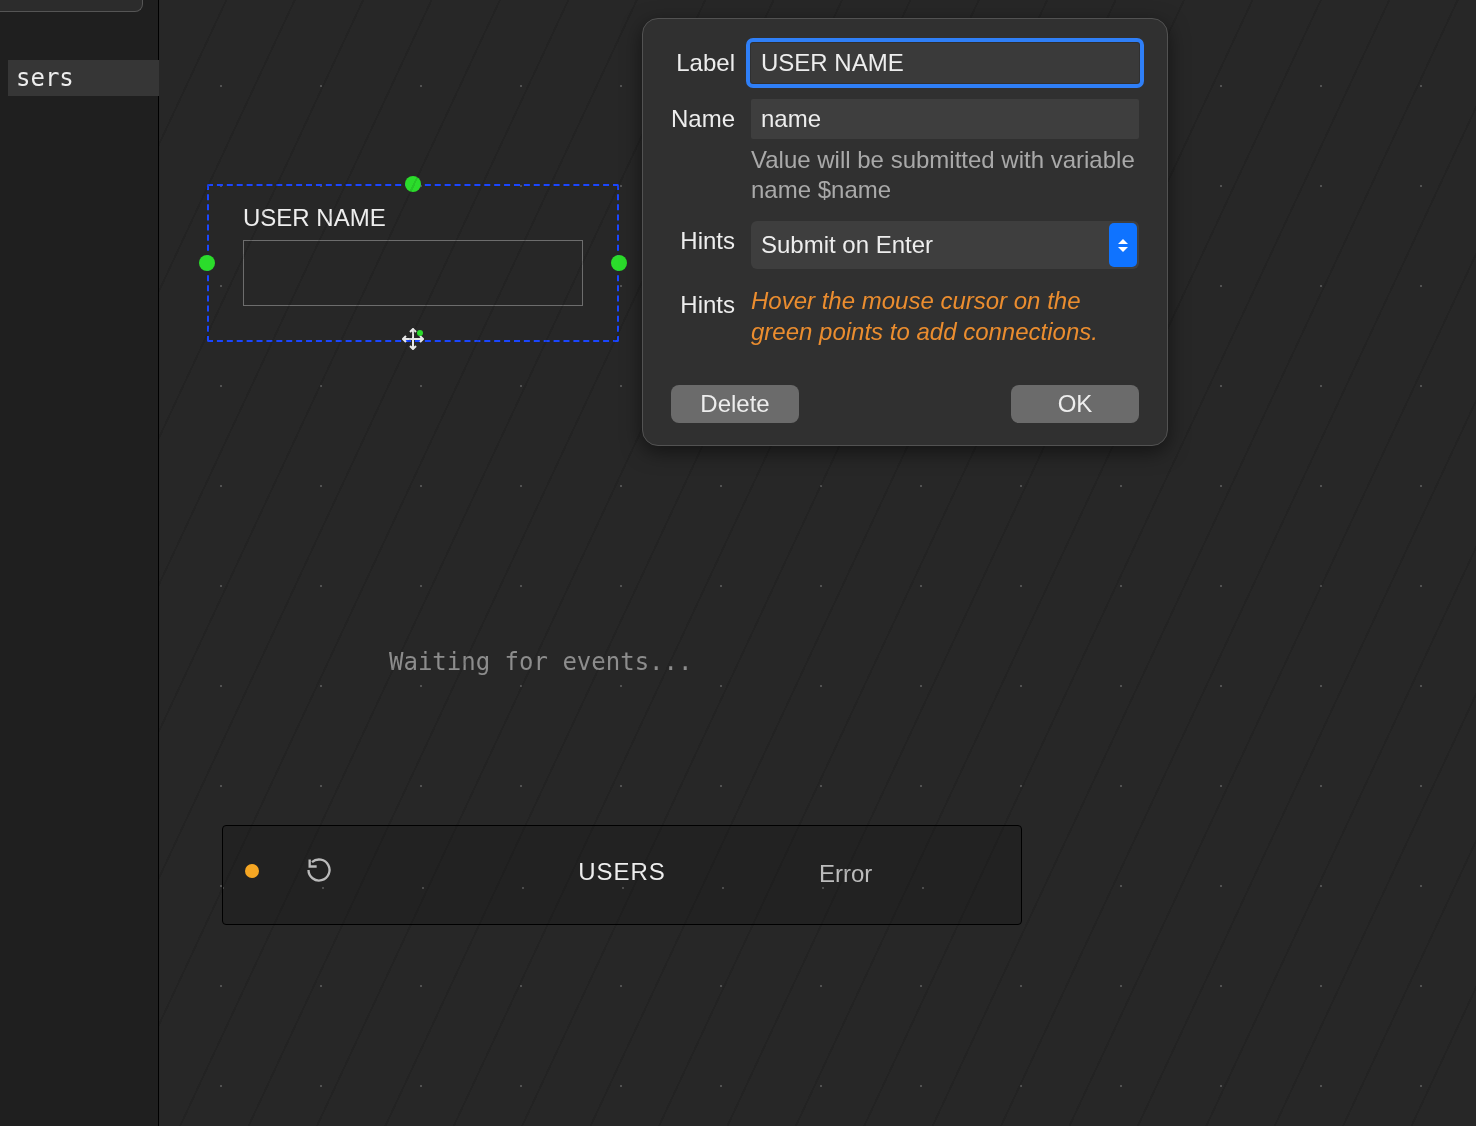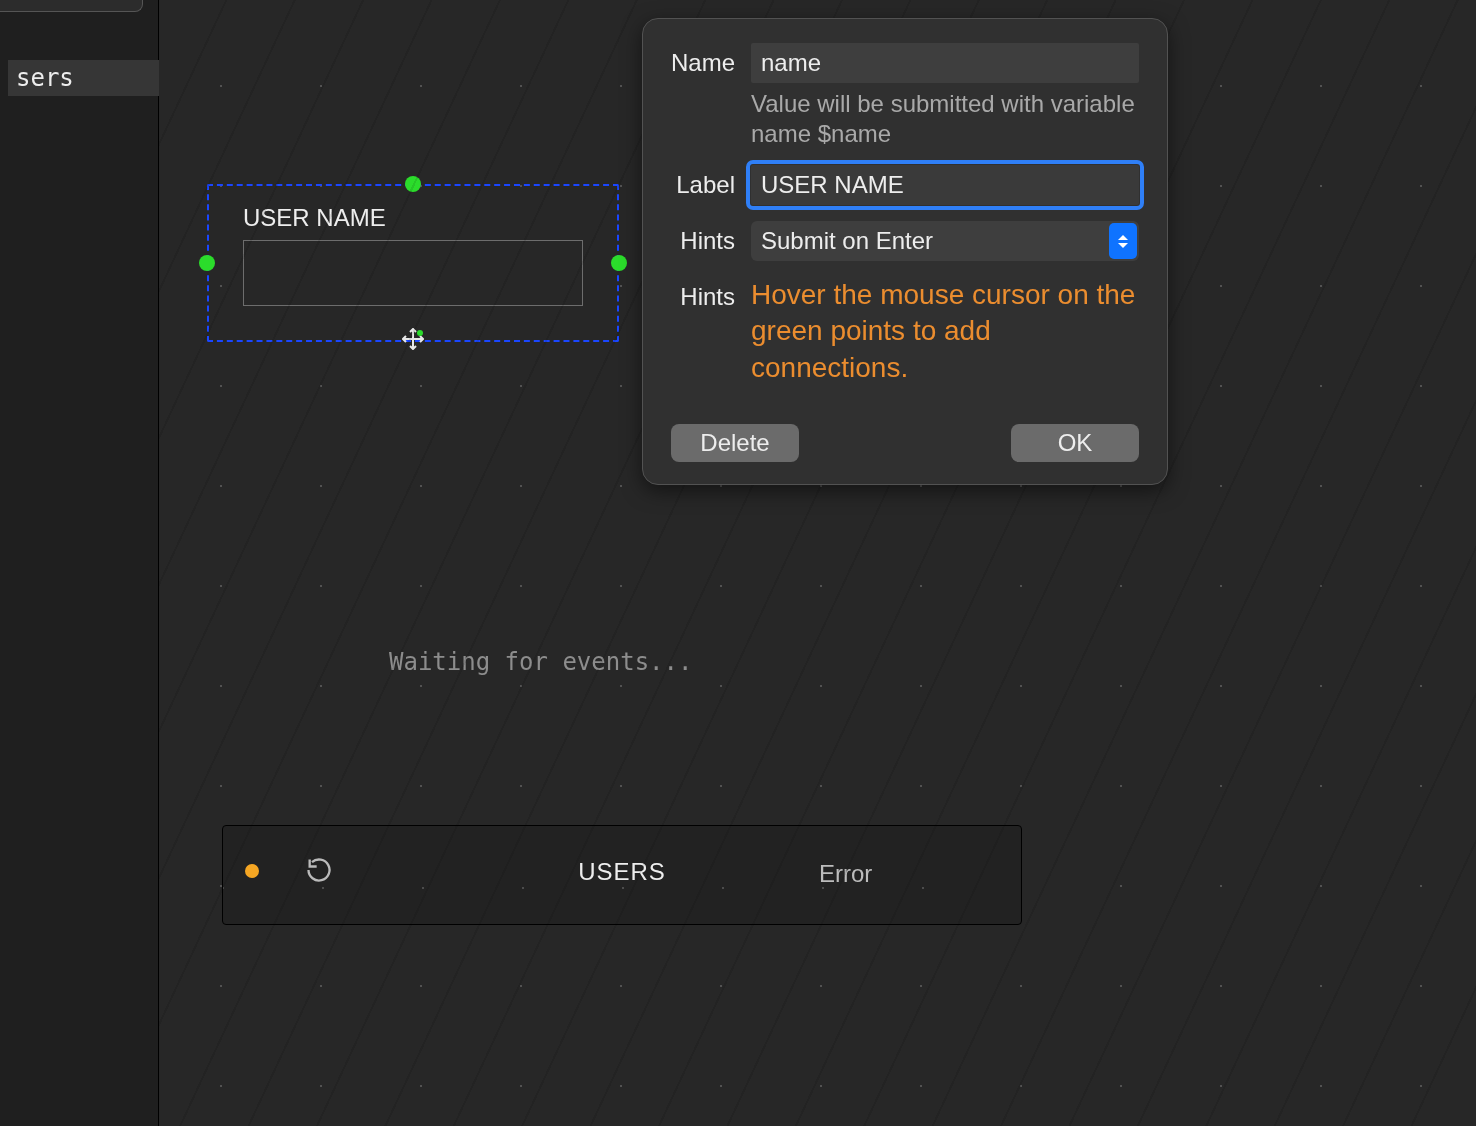--- a/index.html
+++ b/index.html
@@ -133,42 +133,42 @@
     padding:0 10px;
     border-radius:2px;
   }
   .txt.focused {
     outline: 4px solid var(--focus-blue);
     outline-offset: 1px;
     background:#3a3a3a;
   }
   .helper { color: var(--text-dim); font-size:24px; line-height:1.25; margin-top:6px; }
   .select {
-    width:100%; height:40px;
+    width:100%; height:48px;
     background: var(--bg-input);
     border-radius:6px;
     display:flex; align-items:center;
     padding:0 10px;
     position:relative;
     color:var(--text-main);
     cursor:pointer;
   }
   .select .caret {
     position:absolute; right:2px; top:2px; bottom:2px; width:28px;
     background: var(--select-blue);
     border-radius:5px;
     display:flex; flex-direction:column; align-items:center; justify-content:center;
   }
   .select .caret::before,
   .select .caret::after {
     content:""; width:0;height:0; border-left:5px solid transparent; border-right:5px solid transparent;
   }
   .select .caret::before { border-bottom:5px solid #fff; margin-bottom:3px;}
   .select .caret::after  { border-top:5px solid #fff; }
-  .hints { color: var(--text-hint); font-size:28px; line-height:1.3; }
+  .hints { color: var(--text-hint); font-size:24px; line-height:1.3;font-style:italic; }
   .hints p { margin:0 0 22px 0; }
   .panel-buttons { display:flex; justify-content:space-between; gap:18px; margin-top:4px;}
   .btn {
     width:128px; height:38px; border:none; border-radius:8px;
     background: var(--bg-button); color:var(--text-main);
     font-size:24px; cursor:pointer;
   }
 
   
   .waiting {
@@ -248,31 +248,31 @@
     </div>
     <div class="node">
       <div class="node-label">USER NAME</div>
       <div class="node-input"></div>
     </div>
   </div>
 
   <div class="panel">
 
     <div class="panel-row">
+      <div class="lab">Label</div>
+      <div class="val">
+        <input class="txt focused" value="USER NAME" style="">
+      </div>
+    </div>
+
+    <div class="panel-row">
       <div class="lab">Name</div>
       <div class="val">
         <input class="txt" value="name" style="">
         <div class="helper">Value will be submitted with variable name $name</div>
-      </div>
-    </div>
-
-    <div class="panel-row">
-      <div class="lab">Label</div>
-      <div class="val">
-        <input class="txt focused" value="USER NAME" style="">
       </div>
     </div>
 
     <div class="panel-row">
       <div class="lab">Hints</div>
       <div class="val">
         <div class="select">
           <span>Submit on Enter</span>
           <span class="caret"></span>
         </div>

